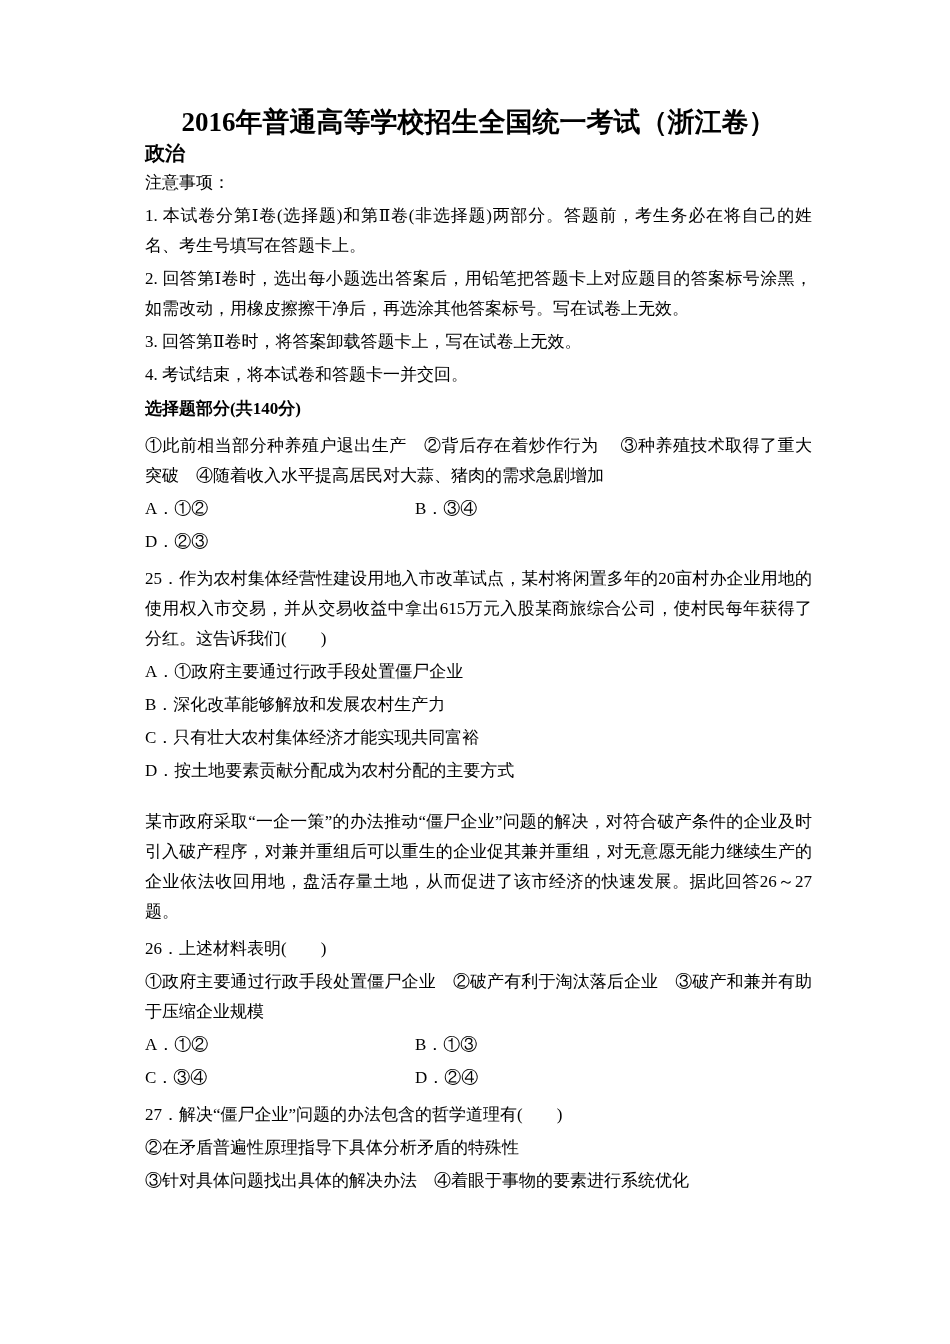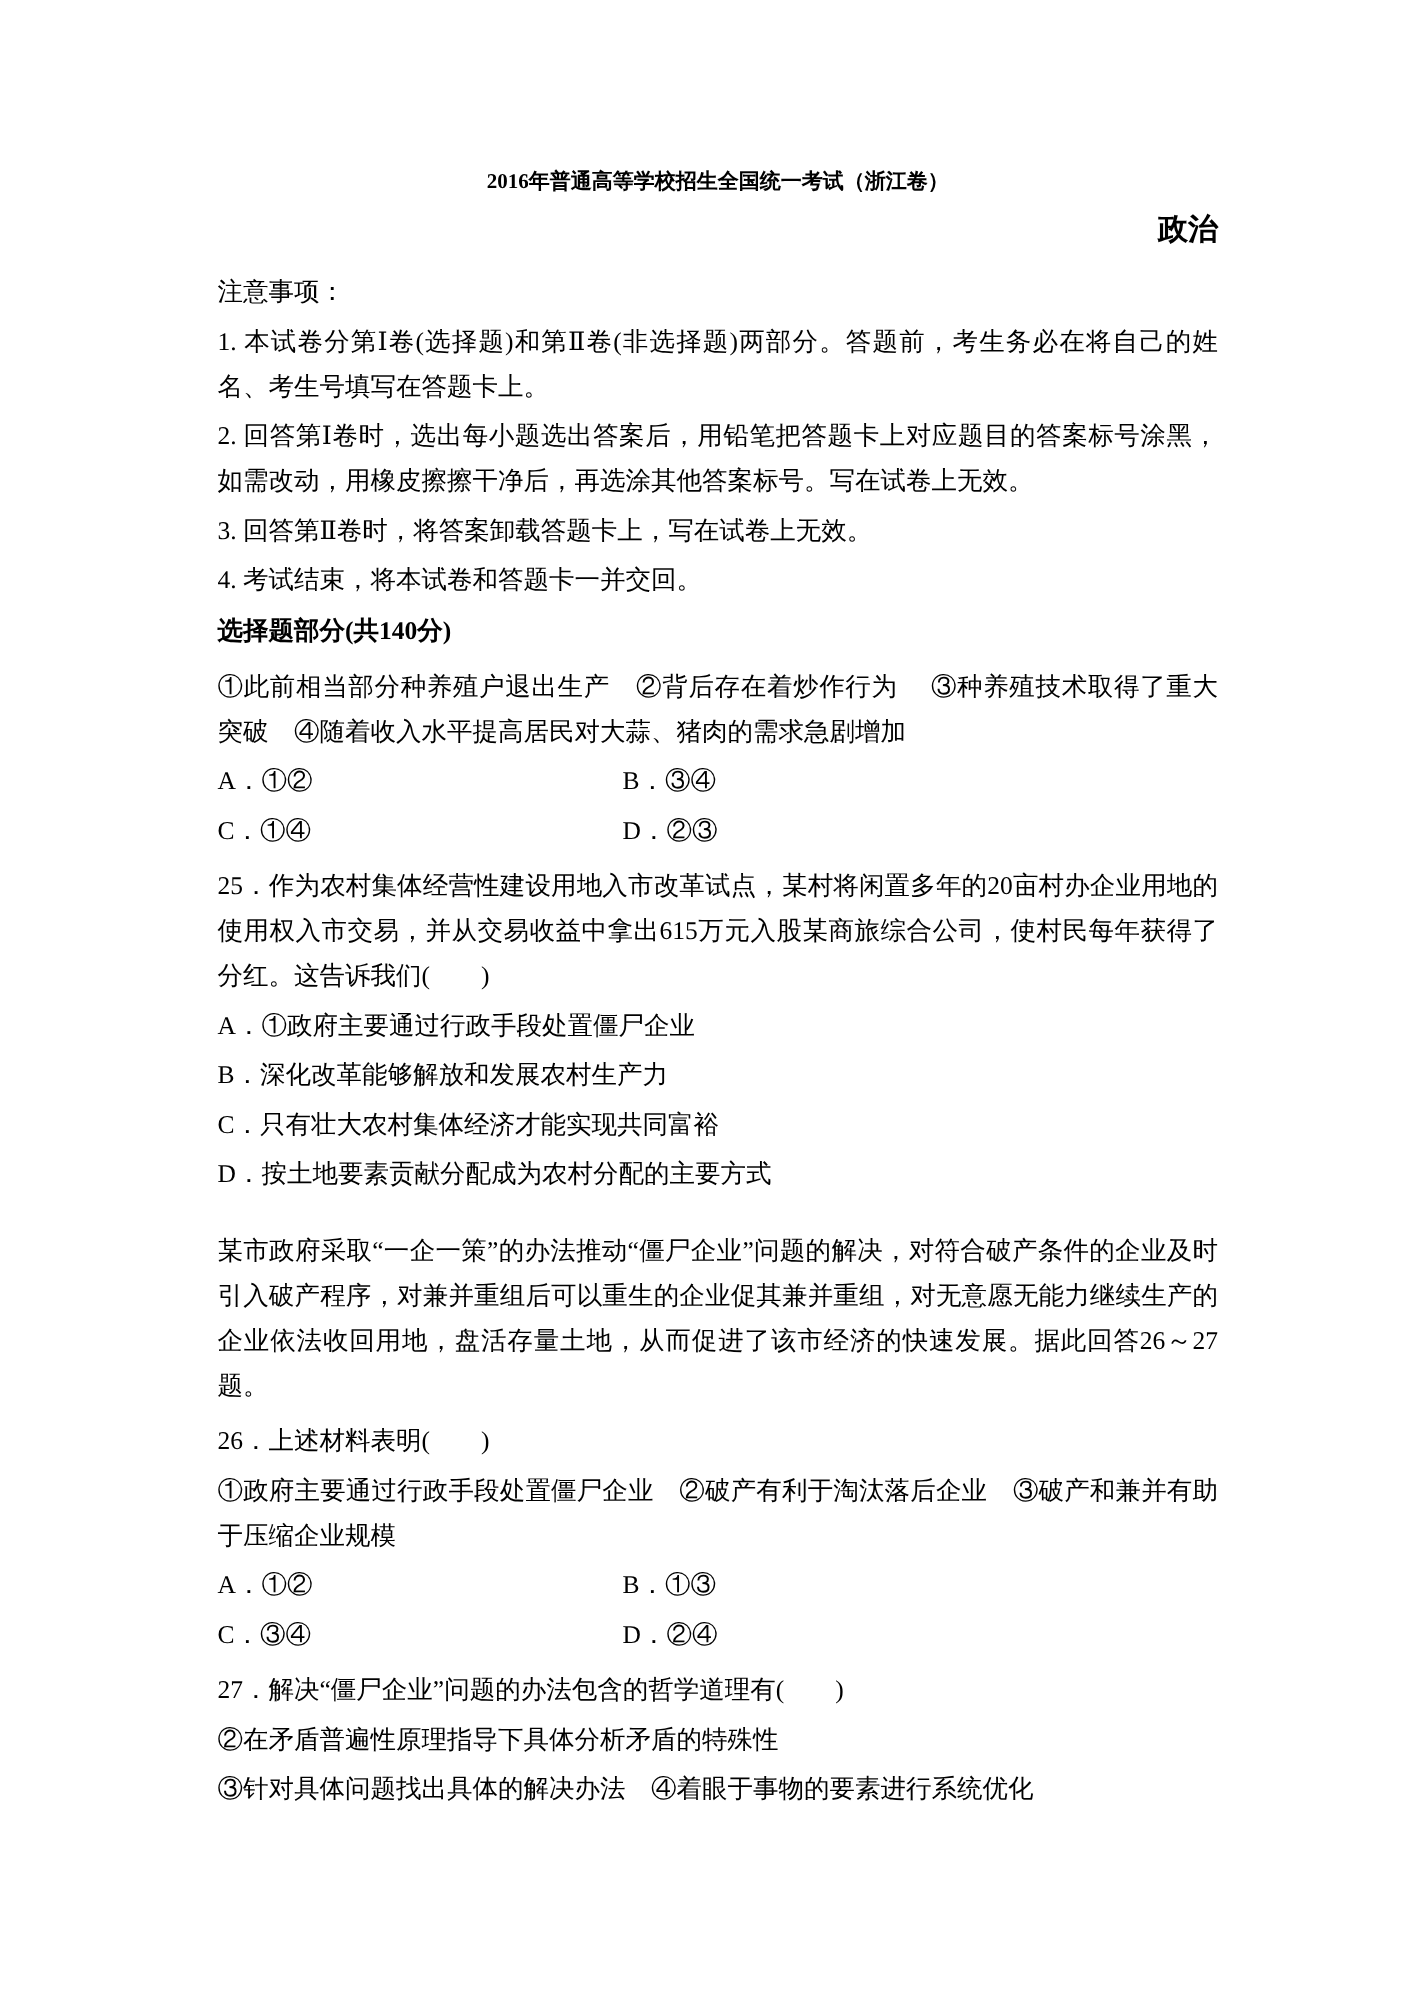--- a/index.html
+++ b/index.html
@@ -11,30 +11,30 @@
     background: #ffffff;
     position: relative;
     padding: 106px 138px 140px 145px;
     font-family: "Liberation Serif", "DejaVu Serif", serif;
     color: #000000;
     font-size: 17px;
     line-height: 30px;
   }
   .title {
     text-align: center;
-    font-size: 14px;
+    font-size: 27px;
     font-weight: bold;
     line-height: 32px;
   }
   .subtitle {
-    text-align: right;
+    text-align: left;
     font-size: 20px;
     font-weight: bold;
     line-height: 30px;
-    margin-bottom: 12px;
+    margin-bottom: 0;
   }
   .para {
     text-align: justify;
     margin-bottom: 3px;
   }
   .bold { font-weight: bold; }
   .section-heading { margin-top: 4px; margin-bottom: 3px; }
   .question { margin-top: 7px; }
   .material { margin-top: 21px; }
   .opt-row { display: flex; margin-bottom: 3px; }
@@ -68,21 +68,20 @@
 
   <p class="para bold section-heading">选择题部分(共140分)</p>
 
   <div class="question">
     <p class="para">①此前相当部分种养殖户退出生产　②背后存在着炒作行为　 ③种养殖技术取得了重大突破　④随着收入水平提高居民对大蒜、猪肉的需求急剧增加</p>
     <div class="opt-row">
       <span class="opt-left">A．①②</span>
       <span class="opt-right">B．③④</span>
     </div>
     <div class="opt-row">
-      <span class="opt-left">C．①④</span>
       <span class="opt-right">D．②③</span>
     </div>
   </div>
 
   <div class="question">
     <p class="para">25．作为农村集体经营性建设用地入市改革试点，某村将闲置多年的20亩村办企业用地的使用权入市交易，并从交易收益中拿出615万元入股某商旅综合公司，使村民每年获得了分红。这告诉我们(　　)</p>
     <p class="para opt-line">A．①政府主要通过行政手段处置僵尸企业</p>
     <p class="para opt-line">B．深化改革能够解放和发展农村生产力</p>
     <p class="para opt-line">C．只有壮大农村集体经济才能实现共同富裕</p>
     <p class="para opt-line">D．按土地要素贡献分配成为农村分配的主要方式</p>

